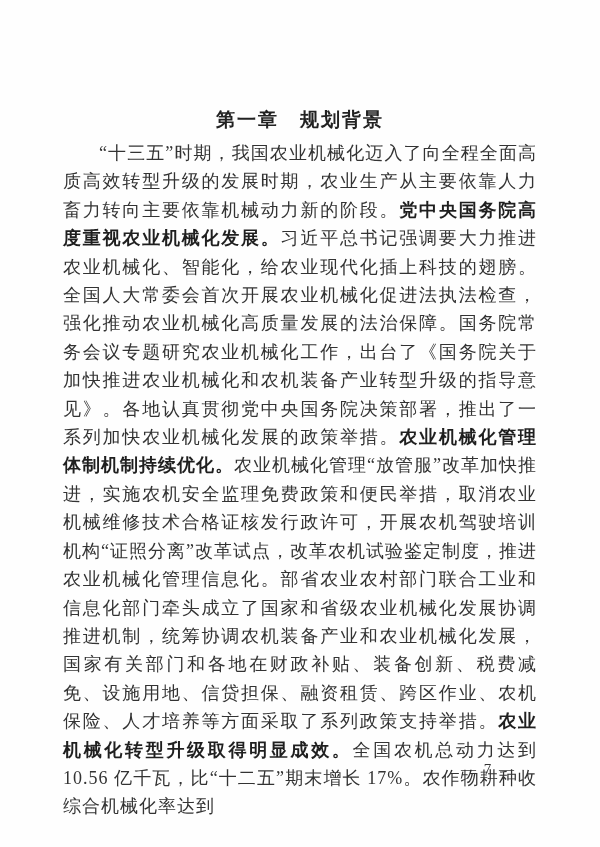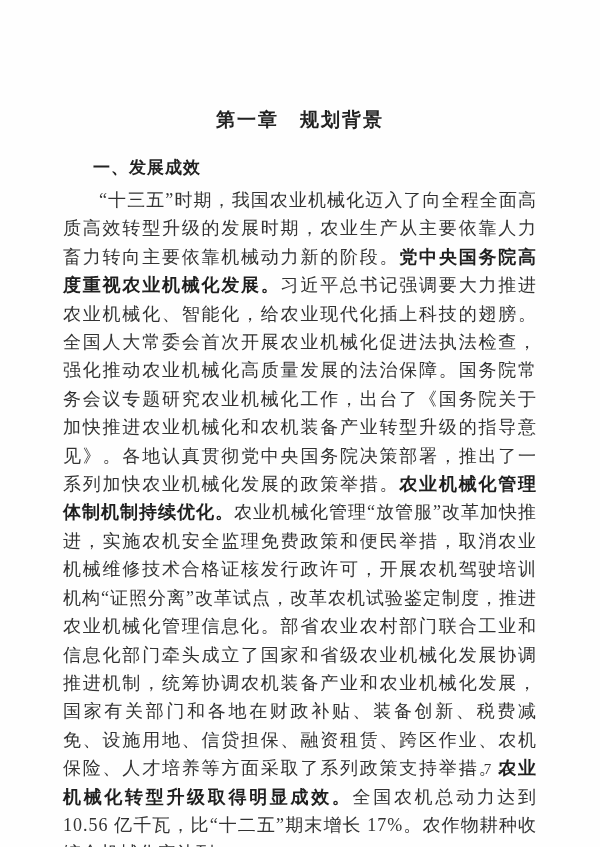--- a/index.html
+++ b/index.html
@@ -70,17 +70,16 @@
     color: #333333;
     font-family: "Liberation Serif", "DejaVu Serif", serif;
   }
 </style>
 </head>
 <body>
 
 <div class="page">
   <div class="content">
     <h1 class="chapter-title">第一章　规划背景</h1>
-    <h2 class="section-heading">一、发展成效</h2>
     <p class="body-paragraph"><span>“十三五”时期，我国农业机械化迈入了向全程全面高质高效转型升级的发展时期，农业生产从主要依靠人力畜力转向主要依靠机械动力新的阶段。</span><span class="seg-bold">党中央国务院高度重视农业机械化发展。</span><span>习近平总书记强调要大力推进农业机械化、智能化，给农业现代化插上科技的翅膀。全国人大常委会首次开展农业机械化促进法执法检查，强化推动农业机械化高质量发展的法治保障。国务院常务会议专题研究农业机械化工作，出台了《国务院关于加快推进农业机械化和农机装备产业转型升级的指导意见》。各地认真贯彻党中央国务院决策部署，推出了一系列加快农业机械化发展的政策举措。</span><span class="seg-bold">农业机械化管理体制机制持续优化。</span><span>农业机械化管理“放管服”改革加快推进，实施农机安全监理免费政策和便民举措，取消农业机械维修技术合格证核发行政许可，开展农机驾驶培训机构“证照分离”改革试点，改革农机试验鉴定制度，推进农业机械化管理信息化。部省农业农村部门联合工业和信息化部门牵头成立了国家和省级农业机械化发展协调推进机制，统筹协调农机装备产业和农业机械化发展，国家有关部门和各地在财政补贴、装备创新、税费减免、设施用地、信贷担保、融资租赁、跨区作业、农机保险、人才培养等方面采取了系列政策支持举措。</span><span class="seg-bold">农业机械化转型升级取得明显成效。</span><span>全国农机总动力达到 10.56 亿千瓦，比“十二五”期末增长 17%。农作物耕种收综合机械化率达到</span></p>
   </div>
   <div class="page-number">— 7 —</div>
 </div>
 
 </body></html>

